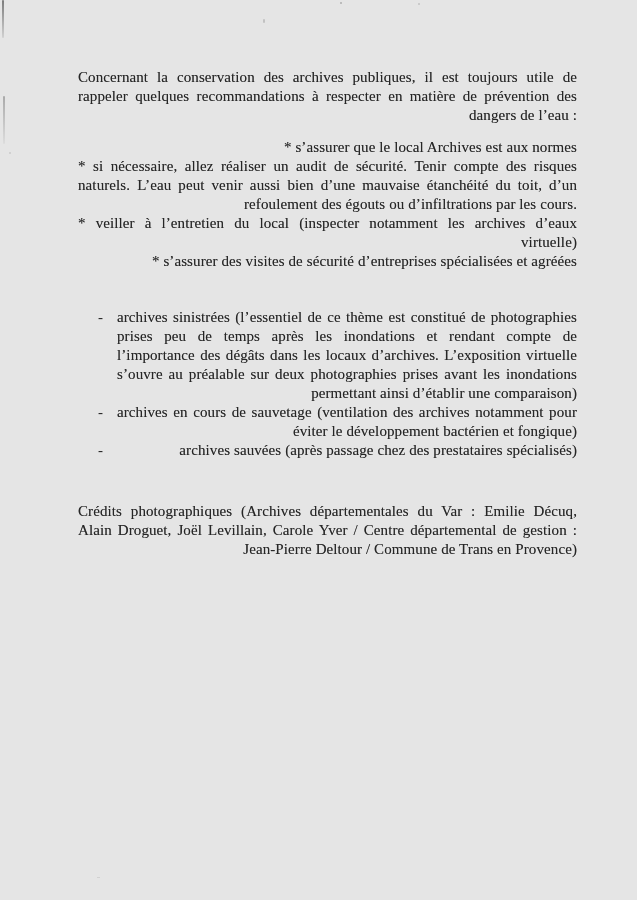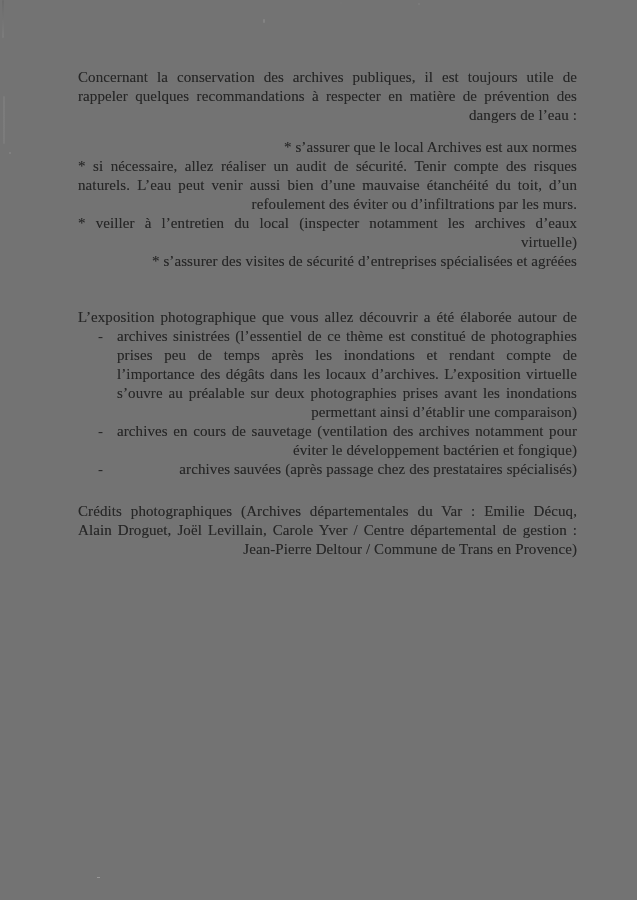--- a/index.html
+++ b/index.html
@@ -4,21 +4,21 @@
 <style>
   html, body {
     margin: 0;
     padding: 0;
     background: #ffffff;
   }
   .page {
     position: relative;
     width: 637px;
     height: 900px;
-    background: #737373;
+    background: #e5e5e5;
     overflow: hidden;
     font-family: "Liberation Serif", "DejaVu Serif", serif;
     color: #262626;
   }
   .block {
     position: absolute;
     left: 78px;
     width: 499px;
   }
   .line {
@@ -84,28 +84,27 @@
   <div class="block" style="top:68px">
     <div class="line jl">Concernant la conservation des archives publiques, il est toujours utile de</div>
     <div class="line jl">rappeler quelques recommandations à respecter en matière de prévention des</div>
     <div class="line">dangers de l’eau :</div>
   </div>
 
   <div class="block" style="top:138px">
     <div class="line">* s’assurer que le local Archives est aux normes</div>
     <div class="line jl">* si nécessaire, allez réaliser un audit de sécurité. Tenir compte des risques</div>
     <div class="line jl">naturels. L’eau peut venir aussi bien d’une mauvaise étanchéité du toit, d’un</div>
-    <div class="line">refoulement des éviter ou d’infiltrations par les murs.</div>
+    <div class="line">refoulement des égouts ou d’infiltrations par les cours.</div>
     <div class="line jl">* veiller à l’entretien du local (inspecter notamment les archives d’eaux</div>
     <div class="line">virtuelle)</div>
     <div class="line">* s’assurer des visites de sécurité d’entreprises spécialisées et agréées</div>
   </div>
 
   <div class="block" style="top:308px">
-    <div class="line jl">L’exposition photographique que vous allez découvrir a été élaborée autour de</div>
 
     <div class="list-item">
       <span class="dash">-</span>
       <div class="line jl">archives sinistrées (l’essentiel de ce thème est constitué de photographies</div>
       <div class="line jl">prises peu de temps après les inondations et rendant compte de</div>
       <div class="line jl">l’importance des dégâts dans les locaux d’archives. L’exposition virtuelle</div>
       <div class="line jl">s’ouvre au préalable sur deux photographies prises avant les inondations</div>
       <div class="line">permettant ainsi d’établir une comparaison)</div>
     </div>
 

